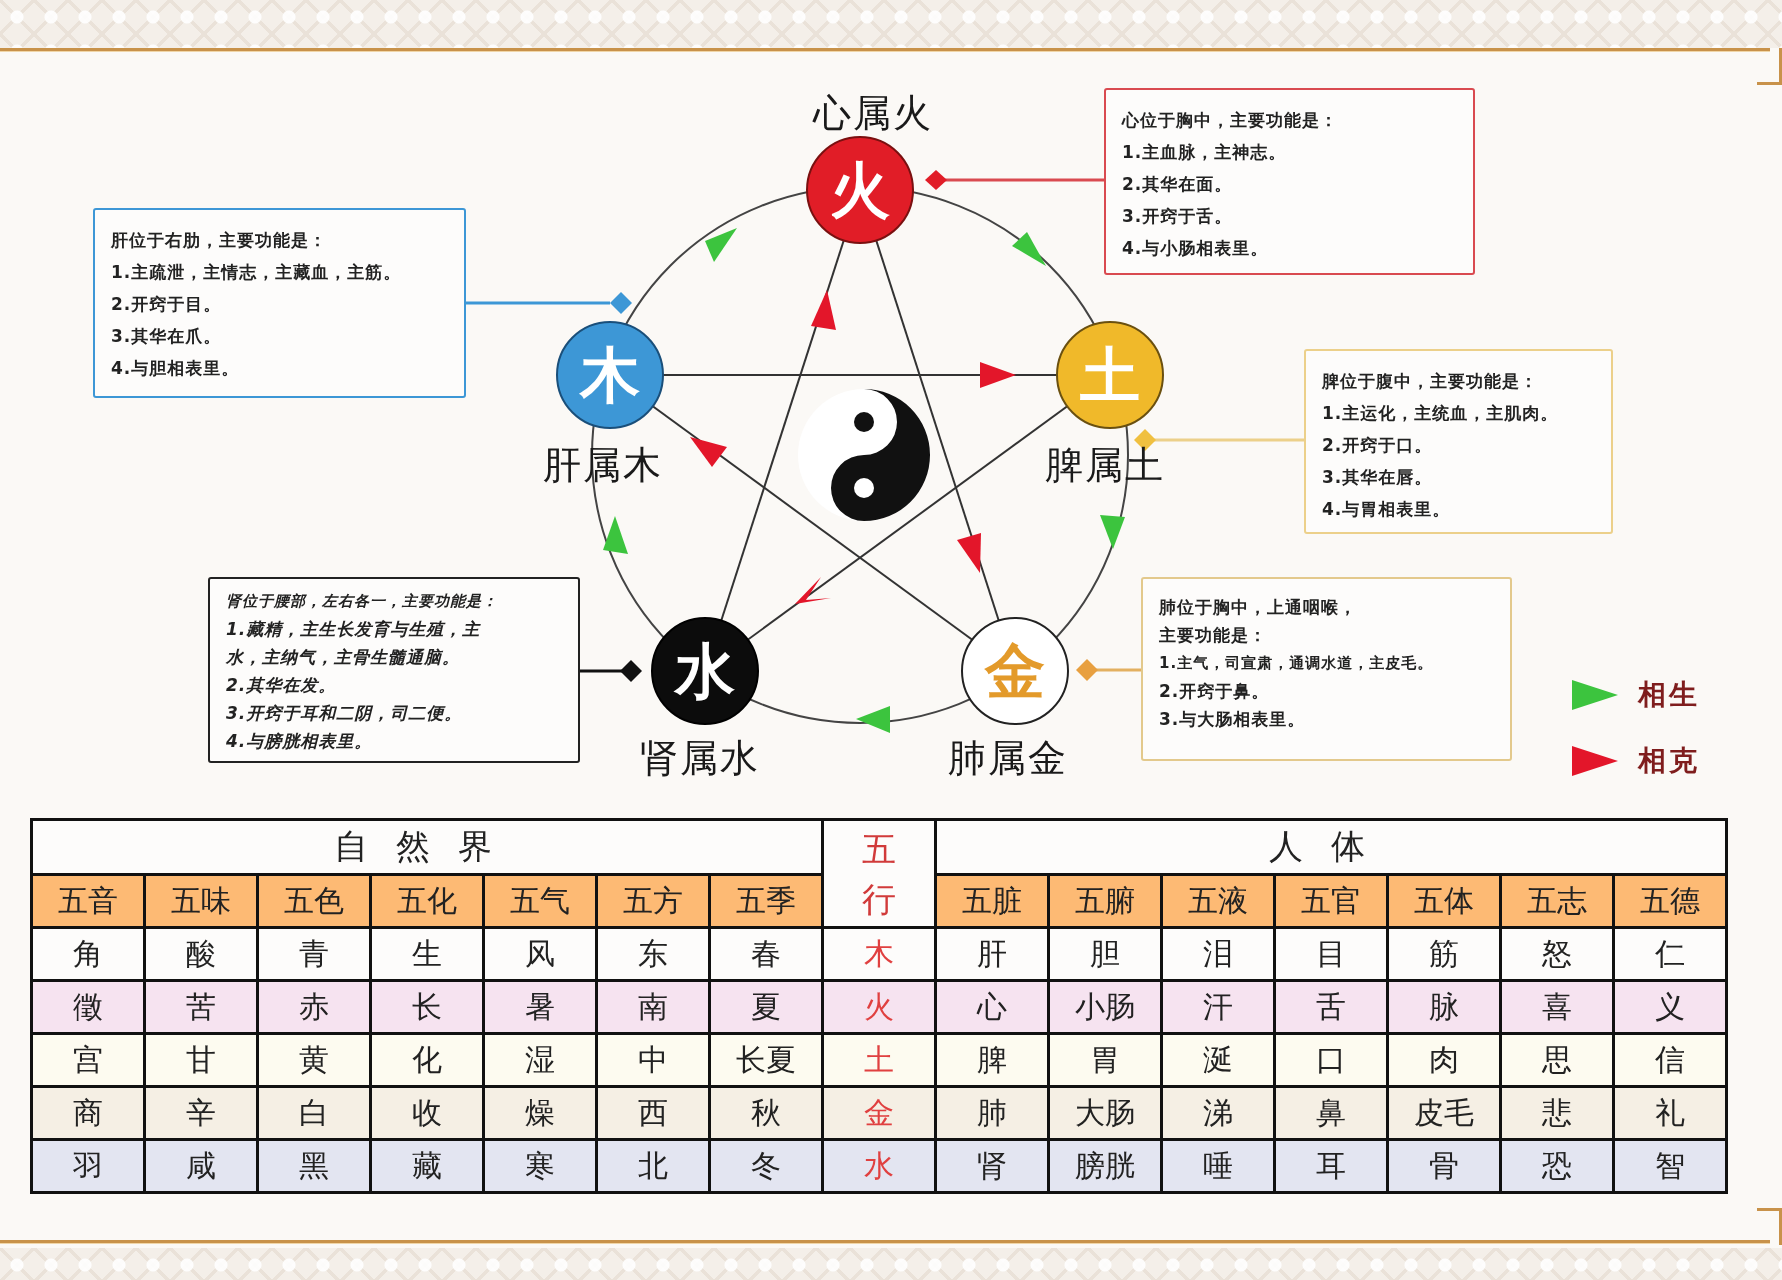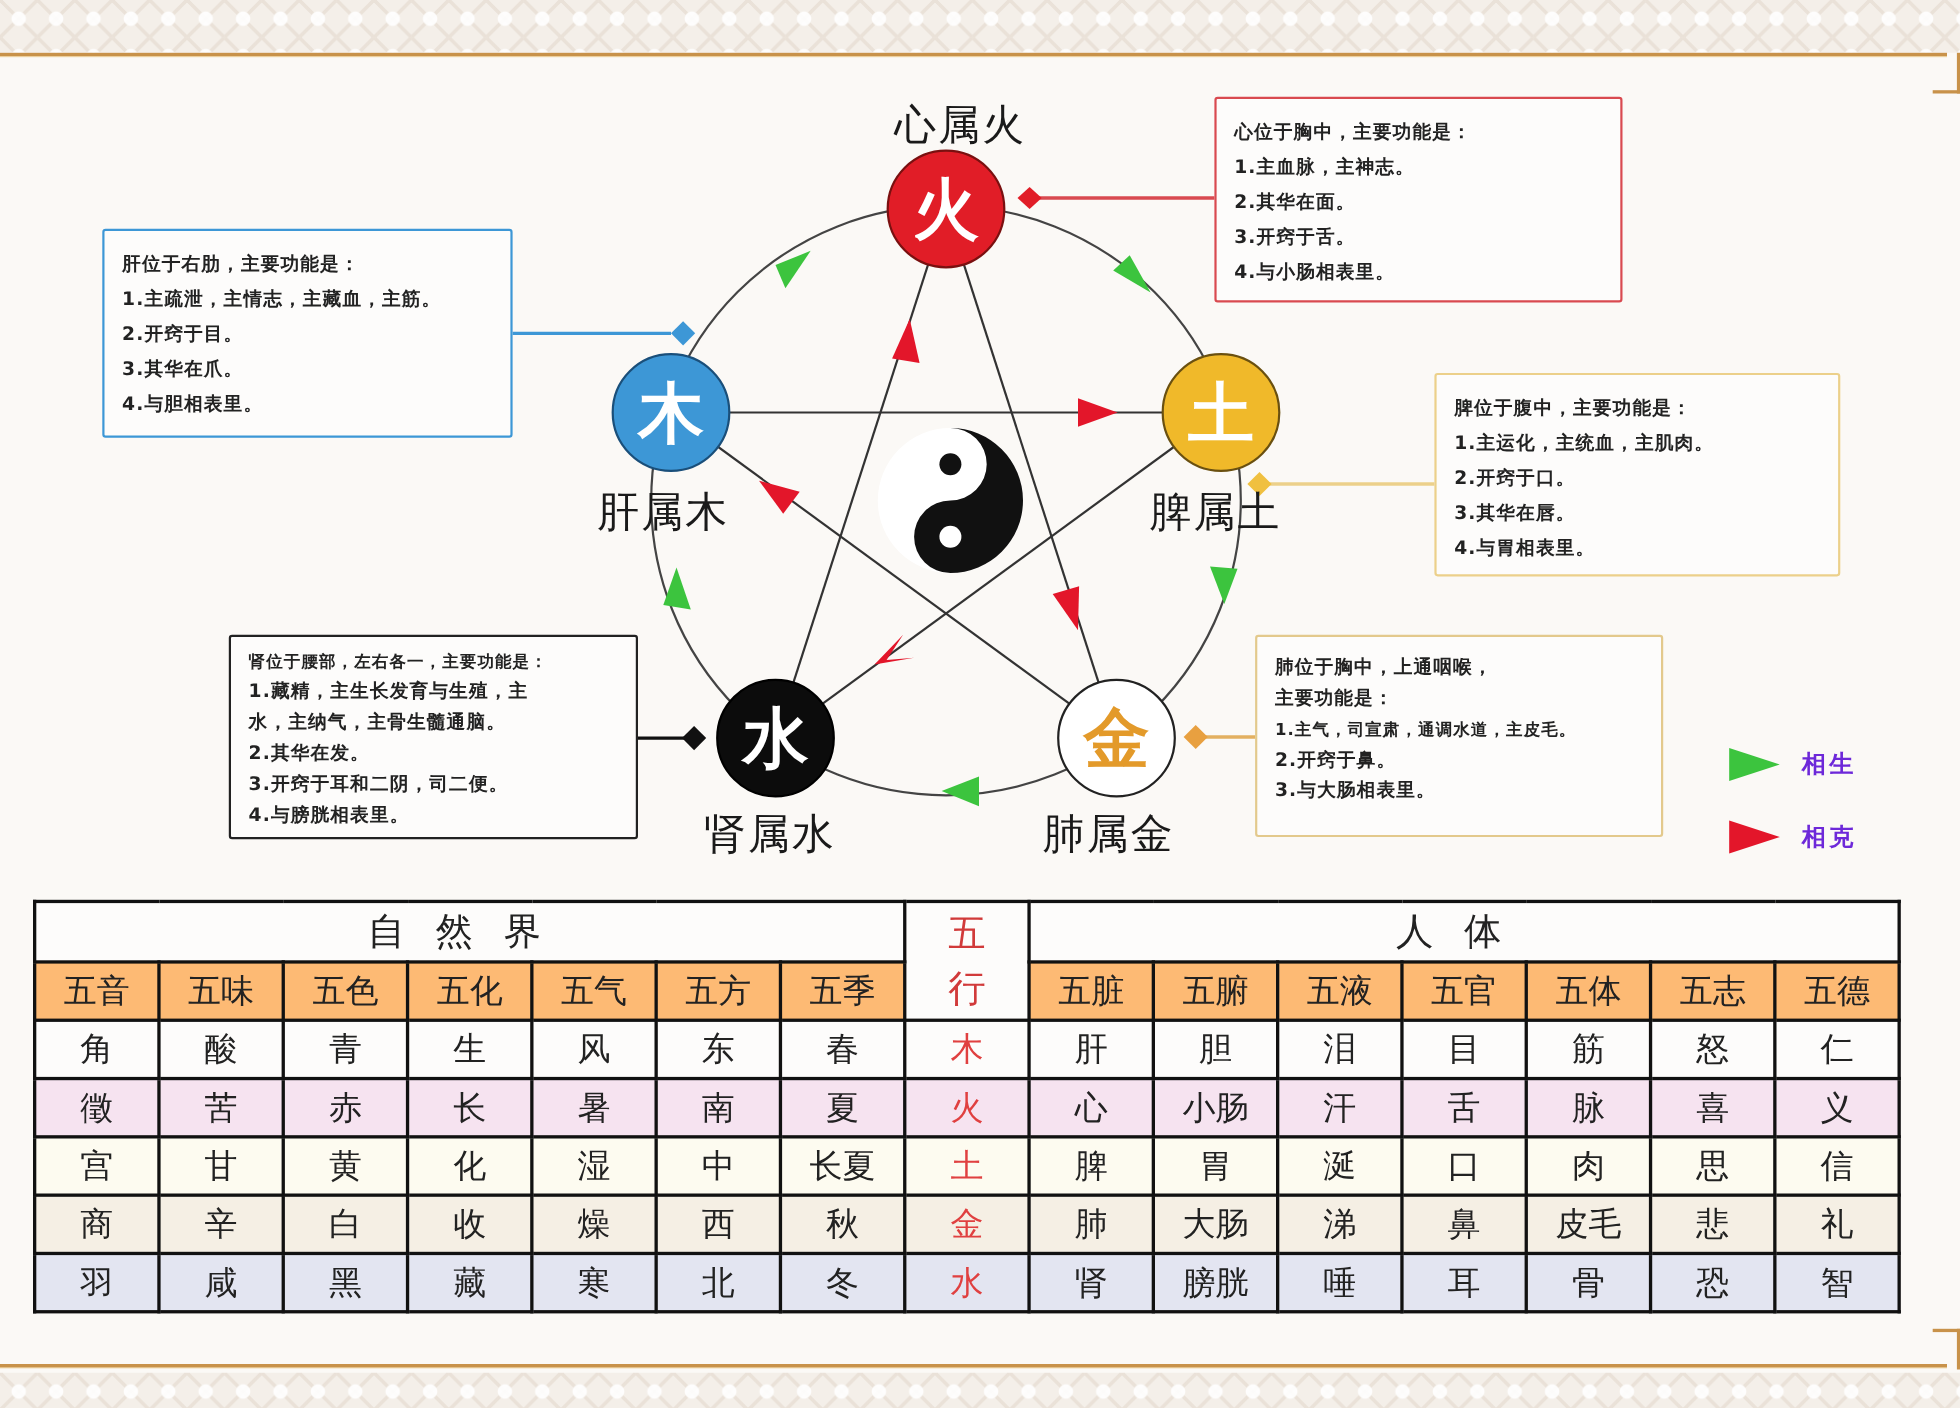--- a/index.html
+++ b/index.html
@@ -19,31 +19,31 @@
   .corner.bottom{right:0;top:1208px;border-top:3px solid #c8924a;border-bottom:none;}
 
   svg.diagram{position:absolute;left:0;top:0;}
 
   .organ-label{position:absolute;font-size:38px;color:#1a1a1a;letter-spacing:2px;white-space:nowrap;font-family:"DejaVu Sans",sans-serif;}
 
   .info-box{position:absolute;background:#fdfcfb;border:2px solid;border-radius:3px;padding:14px 16px;box-sizing:border-box;}
   .info-box .line{font-size:17px;line-height:32px;color:#222;font-weight:bold;white-space:nowrap;letter-spacing:1px;}
   .box-liver{left:93px;top:208px;width:373px;height:190px;border-color:#3d97d6;}
   .box-heart{left:1104px;top:88px;width:371px;height:187px;border-color:#d94a50;}
-  .box-spleen{left:1304px;top:339px;width:369px;height:185px;border-color:#ecd08a;}
+  .box-spleen{left:1304px;top:349px;width:309px;height:185px;border-color:#ecd08a;}
   .box-lung{left:1141px;top:577px;width:371px;height:184px;border-color:#e3c98c;}
   .box-kidney{left:208px;top:577px;width:372px;height:186px;border-color:#222;}
   .box-kidney .line,.box-lung .line{line-height:28px;}
 
   .legend{position:absolute;left:1572px;top:662px;}
   .legend-item{display:flex;align-items:center;height:66px;}
   .legend-tri{width:0;height:0;border-top:15px solid transparent;border-bottom:15px solid transparent;border-left:46px solid;}
   .legend-tri.green{border-left-color:#3cc43e;}
   .legend-tri.red{border-left-color:#e3162a;}
-  .legend-text{margin-left:20px;font-size:22px;font-weight:bold;color:#6d28d9;letter-spacing:3px;}
+  .legend-text{margin-left:20px;font-size:28px;font-weight:bold;color:#7f1d1d;letter-spacing:3px;}
 
   table.wx{position:absolute;left:30px;top:818px;border-collapse:collapse;border:3px solid #111;}
   table.wx td{border:3px solid #111;text-align:center;font-size:30px;padding:0;height:50px;color:#222;}
   table.wx td.group{height:52px;font-size:34px;letter-spacing:28px;background:#fdfcfb;font-family:Liberation Serif, serif;}
   table.wx td.wuxing-head{color:#d13a3a;font-size:34px;line-height:50px;background:#fdfcfb;}
   table.wx td.wuxing{color:#e04040;}
   table.wx tr.head td{background:#fdba74;height:50px;}
   table.wx col.c{width:113px;}
   tr.r-mu td{background:#fdfcfb;}
   tr.r-huo td{background:#f6e3f0;}
@@ -161,21 +161,21 @@
   <div class="line">3.其华在唇。</div>
   <div class="line">4.与胃相表里。</div>
 </div>
 <div class="info-box box-lung">
   <div class="line">肺位于胸中，上通咽喉，</div>
   <div class="line">主要功能是：</div>
   <div class="line" style="font-size:15px;">1.主气，司宣肃，通调水道，主皮毛。</div>
   <div class="line">2.开窍于鼻。</div>
   <div class="line">3.与大肠相表里。</div>
 </div>
-<div class="info-box box-kidney" style="padding-top:8px;">
+<div class="info-box box-kidney" style="padding-top:8px;font-style:italic;">
   <div class="line" style="font-size:15px;">肾位于腰部，左右各一，主要功能是：</div>
   <div class="line">1.藏精，主生长发育与生殖，主</div>
   <div class="line">水，主纳气，主骨生髓通脑。</div>
   <div class="line">2.其华在发。</div>
   <div class="line">3.开窍于耳和二阴，司二便。</div>
   <div class="line">4.与膀胱相表里。</div>
 </div>
 
 <div class="legend">
   <div class="legend-item">

